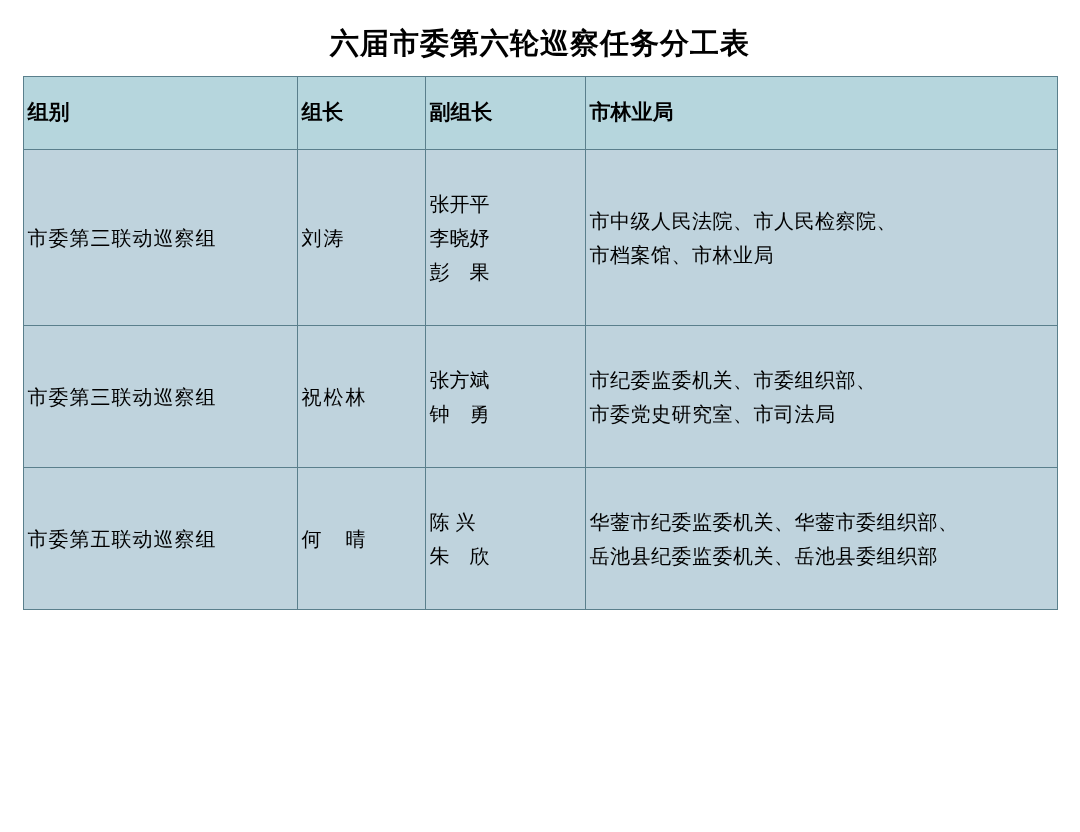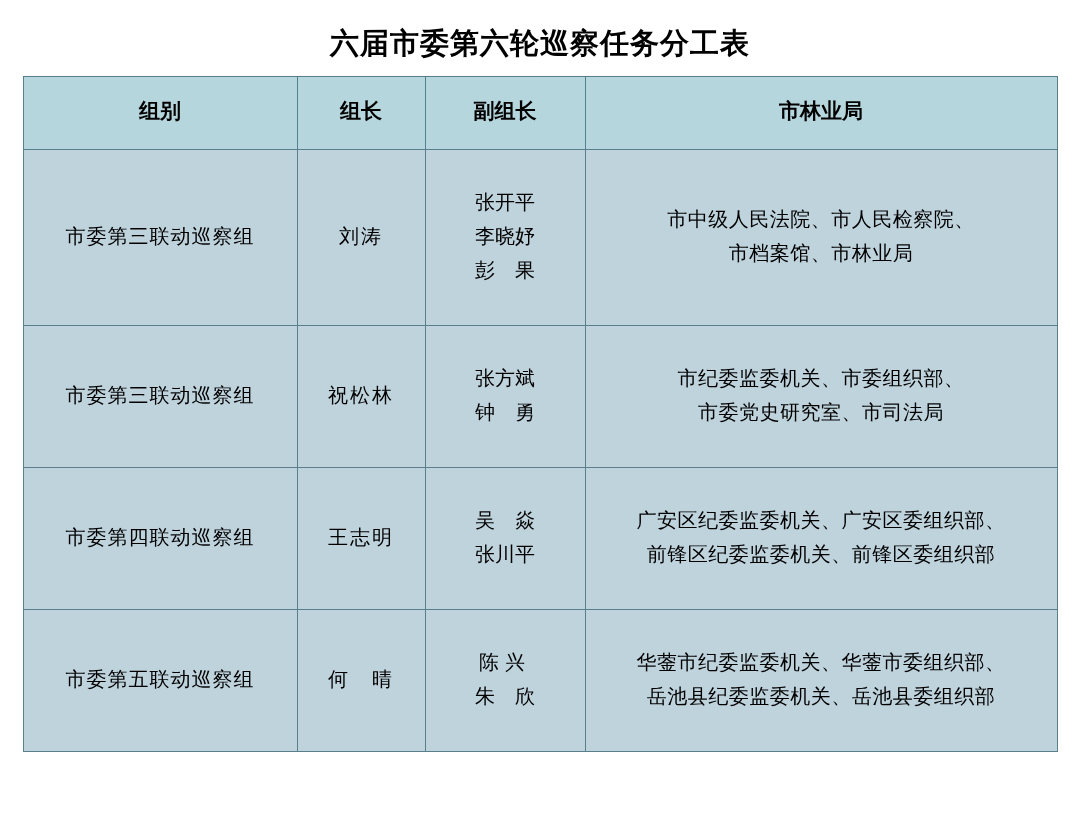--- a/index.html
+++ b/index.html
@@ -33,26 +33,26 @@
   table.task-table {
     border-collapse: collapse;
     margin: 0 auto;
     width: 1034px;
     table-layout: fixed;
   }
   table.task-table th,
   table.task-table td {
     border: 1px solid #5a7f8c;
     background: #bfd3dd;
-    text-align: center;
+    text-align: left;
     vertical-align: middle;
     font-size: 20px;
     line-height: 1.7;
     padding: 6px 4px;
-    font-family: Liberation Mono, monospace;
+    font-family: Liberation Serif, serif;
   }
   table.task-table thead th {
     background: #b6d6dd;
     font-weight: bold;
     font-size: 21px;
     height: 56px;
     padding: 8px 4px;
   }
   .col-group  { width: 274px; }
   .col-leader { width: 128px; }
@@ -129,32 +129,20 @@
         <td class="cell-deputy">
           <span class="line">张方斌</span>
           <span class="line">钟　勇</span>
         </td>
         <td class="cell-target">
           <span class="line">市纪委监委机关、市委组织部、</span>
           <span class="line">市委党史研究室、市司法局</span>
         </td>
       </tr>
 
-      <tr>
-        <td class="cell-group">市委第四联动巡察组</td>
-        <td class="cell-leader">王志明</td>
-        <td class="cell-deputy">
-          <span class="line">吴　焱</span>
-          <span class="line">张川平</span>
-        </td>
-        <td class="cell-target">
-          <span class="line">广安区纪委监委机关、广安区委组织部、</span>
-          <span class="line">前锋区纪委监委机关、前锋区委组织部</span>
-        </td>
-      </tr>
 
       <tr>
         <td class="cell-group">市委第五联动巡察组</td>
         <td class="cell-leader">何　晴</td>
         <td class="cell-deputy">
           <span class="line spaced2">陈兴</span>
           <span class="line">朱　欣</span>
         </td>
         <td class="cell-target">
           <span class="line">华蓥市纪委监委机关、华蓥市委组织部、</span>

